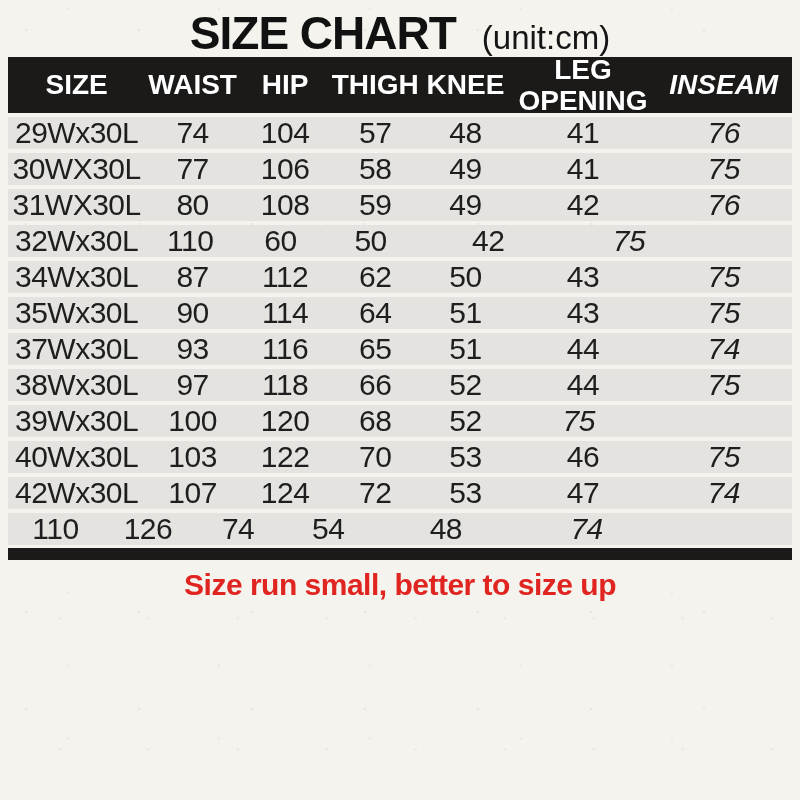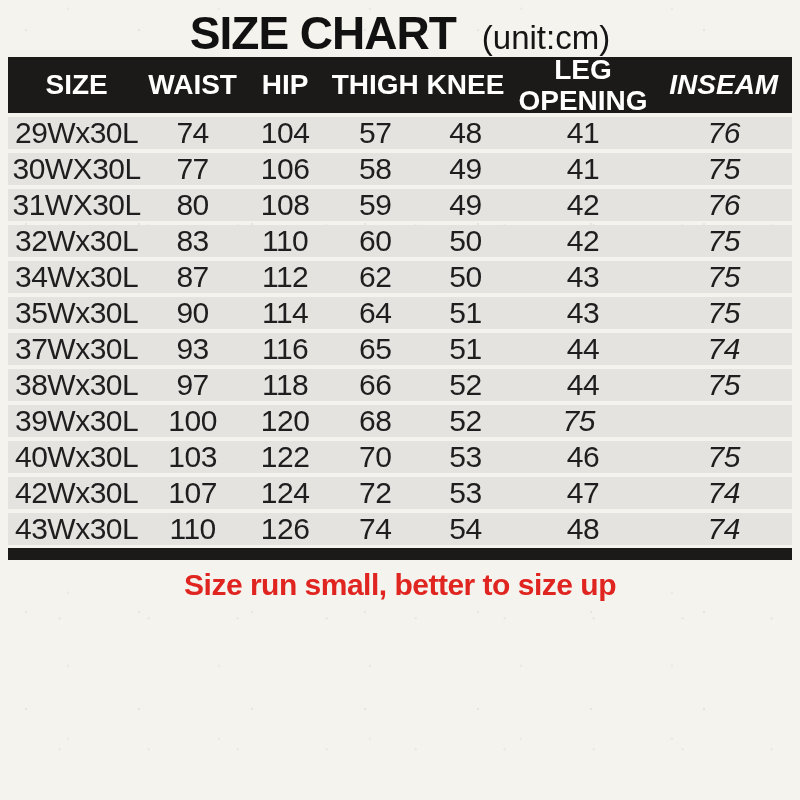--- a/index.html
+++ b/index.html
@@ -144,21 +144,20 @@
           <div class="cell c0">31WX30L</div>
           <div class="cell c1">80</div>
           <div class="cell c2">108</div>
           <div class="cell c3">59</div>
           <div class="cell c4">49</div>
           <div class="cell c5">42</div>
           <div class="cell c6">76</div>
         </div>
         <div class="trow">
           <div class="cell c0">32Wx30L</div>
-          <div class="cell c1">83</div>
           <div class="cell c2">110</div>
           <div class="cell c3">60</div>
           <div class="cell c4">50</div>
           <div class="cell c5">42</div>
           <div class="cell c6">75</div>
         </div>
         <div class="trow">
           <div class="cell c0">34Wx30L</div>
           <div class="cell c1">87</div>
           <div class="cell c2">112</div>
@@ -214,21 +213,20 @@
         <div class="trow">
           <div class="cell c0">42Wx30L</div>
           <div class="cell c1">107</div>
           <div class="cell c2">124</div>
           <div class="cell c3">72</div>
           <div class="cell c4">53</div>
           <div class="cell c5">47</div>
           <div class="cell c6">74</div>
         </div>
         <div class="trow">
-          <div class="cell c0">43Wx30L</div>
           <div class="cell c1">110</div>
           <div class="cell c2">126</div>
           <div class="cell c3">74</div>
           <div class="cell c4">54</div>
           <div class="cell c5">48</div>
           <div class="cell c6">74</div>
         </div>
       </div>
     <div class="table-bottom-bar"></div>
   </div>

